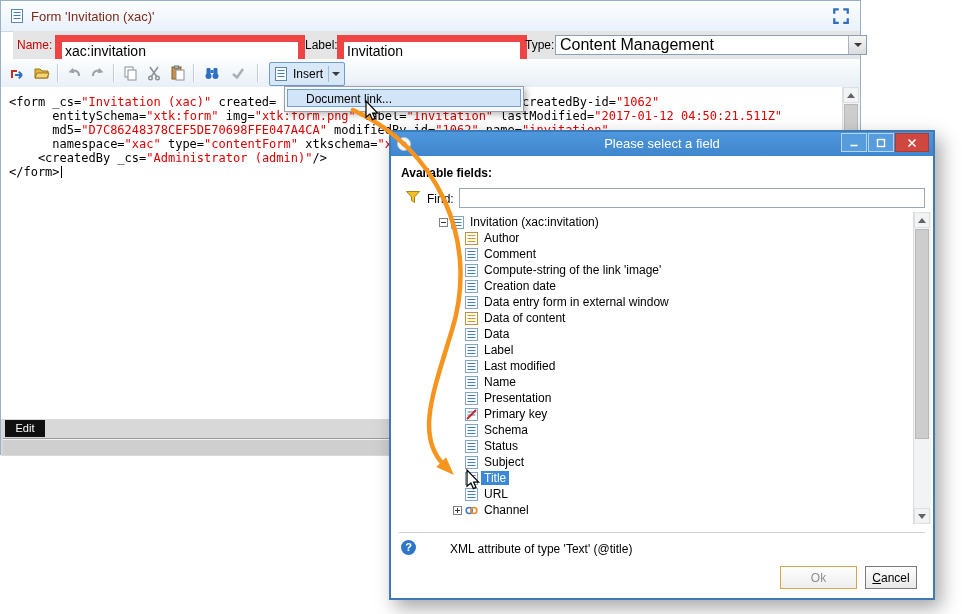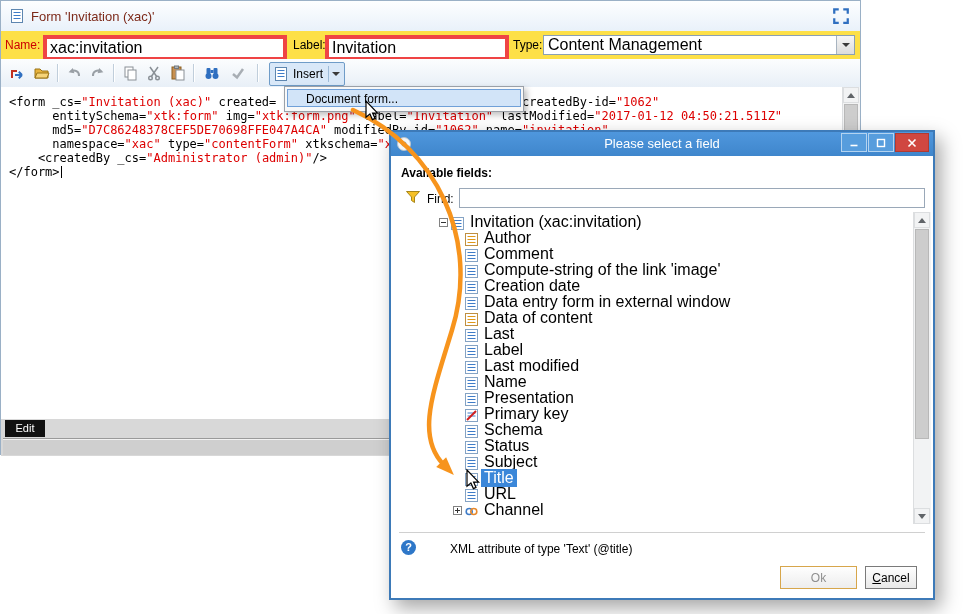--- a/index.html
+++ b/index.html
@@ -6,24 +6,24 @@
   #page{position:relative;width:965px;height:614px;overflow:hidden;background:#fff;}
   .abs{position:absolute;}
 
   
   .main-window{left:0;top:0;width:861px;height:455px;background:#fff;border:1px solid #9ab0c6;box-sizing:border-box;z-index:1;}
   .mw-titlebar{left:0;top:0;right:0;height:30px;background:linear-gradient(#fdfeff,#e9f1fa);border-bottom:1px solid #c8d8ea;}
   .mw-icon{left:8px;top:7px;width:16px;height:16px;}
   .mw-title{left:30px;top:8px;font-size:13px;color:#7d2a1a;}
   .mw-expand{right:10px;top:6px;width:18px;height:18px;cursor:pointer;}
 
-  .mw-fields{left:0;top:30px;right:0;height:28px;background:#fde047;}
+  .mw-fields{left:12px;top:30px;right:0;height:28px;background:#e5e5e5;}
   .lbl{top:7px;font-size:12px;color:#000;}
   .lbl.red{color:#cc0000;}
-  .txt{top:4px;height:18px;border:4px solid #ef4444;font-size:16px;font-family:"Liberation Sans",sans-serif;padding:0 3px;background:#fff;}
+  .txt{top:4px;height:18px;border:7px solid #ef4444;font-size:14px;font-family:"Liberation Sans",sans-serif;padding:0 3px;background:#fff;}
   .combo{top:4px;height:20px;border:1px solid #8aa0b4;background:#fff;box-sizing:border-box;display:flex;align-items:center;cursor:default;}
   .combo-text{flex:1;font-size:16px;padding-left:4px;white-space:nowrap;overflow:hidden;}
   .combo-btn{width:17px;height:100%;background:linear-gradient(#f6f6f6,#dcdcdc);border-left:1px solid #a8b4c0;display:flex;align-items:center;justify-content:center;}
   .tri{width:0;height:0;border-left:4px solid transparent;border-right:4px solid transparent;border-top:4px solid #3a3a3a;}
 
   .mw-toolbar{left:0;top:58px;right:0;height:28px;background:linear-gradient(#fcfdfe,#e8eff7);border-bottom:1px solid #b9cade;}
   .tb-btn{top:3px;width:22px;height:22px;display:flex;align-items:center;justify-content:center;border-radius:2px;cursor:pointer;}
   .tb-sep{top:5px;width:1px;height:18px;background:#c0cedb;box-shadow:1px 0 0 #fff;}
   .insert-btn{top:3px;left:268px;width:74px;height:22px;border:1px solid #6f9cc8;background:#d9e8f8;display:flex;align-items:center;border-radius:2px;cursor:pointer;}
   .insert-btn .ib-icon{margin-left:3px;width:16px;height:16px;}
@@ -61,21 +61,21 @@
   .wb-max{right:39px;width:26px;background:#579ddd;border:1px solid rgba(255,255,255,.55);}
   .wb-close{right:4px;width:34px;background:#d04740;border:1px solid #b03a32;}
 
   .avail-lbl{left:10px;top:34px;font-size:12px;font-weight:bold;color:#000;}
   .find-icon{left:14px;top:57px;width:16px;height:16px;}
   .find-lbl{left:36px;top:60px;font-size:12px;}
   .find-input{left:68px;top:56px;width:458px;height:18px;border:1px solid #9aa8b8;font-size:12px;font-family:"Liberation Sans",sans-serif;padding:0 3px;}
 
   .tree{left:8px;top:80px;width:532px;height:312px;background:#fff;overflow:hidden;}
   .tree-rows{position:absolute;left:0;top:2px;right:17px;}
-  .t-row{display:flex;align-items:center;height:16px;font-size:16px;cursor:pointer;white-space:nowrap;}
+  .t-row{display:flex;align-items:center;height:16px;font-size:12px;cursor:pointer;white-space:nowrap;}
   .t-row .slot{width:12px;display:flex;justify-content:center;flex:none;}
   .t-row .t-icon{width:13px;height:13px;margin:0 3px 0 2px;flex:none;}
   .t-row .t-label{padding:0 3px;}
   .t-row.lvl0{padding-left:38px;}
   .t-row.lvl1{padding-left:52px;}
   .t-row .t-label.sel{background:#3b87d9;color:#fff;}
   .tree-scroll{top:0;right:0;width:17px;height:312px;}
 
   .dlg-sep{left:8px;right:8px;top:400px;height:1px;background:#d0d0d0;}
   .help-icon{left:10px;top:408px;width:15px;height:15px;border-radius:50%;background:#2e77c8;color:#fff;font-size:11px;font-weight:bold;text-align:center;line-height:15px;}
@@ -221,21 +221,21 @@
           </div>
       </div>
     </div>
 
     <div class="mw-bottom abs">
       <div class="edit-tab abs">Edit</div>
       <div class="bottom-groove abs"></div>
     </div>
 
     <div class="menu abs">
-      <div class="menu-item">Document form...</div>
+      <div class="menu-item">Document link...</div>
     </div>
   </div>
 
   <div class="dialog abs">
     <div class="dlg-titlebar abs">
       <span class="dlg-icon abs">
         <svg width="16" height="16" viewBox="0 0 16 16">
             <circle cx="8" cy="8" r="6.5" fill="#f4f6f8" stroke="#b8c4ce"></circle>
             <circle cx="8" cy="8" r="2.5" fill="#90a0ae"></circle>
           </svg>
@@ -346,21 +346,21 @@
             <span class="t-label">Data of content</span>
           </div>
           <div class="t-row lvl1">
             <span class="slot"></span>
             <span class="t-icon"><svg width="13" height="13" viewBox="0 0 13 13">
                 <rect x="0.5" y="0.5" width="12" height="12" fill="#fff" stroke="#85a3c4"></rect>
                 <line x1="2.5" y1="3.5" x2="10.5" y2="3.5" stroke="#3f7cc8"></line>
                 <line x1="2.5" y1="6.5" x2="10.5" y2="6.5" stroke="#3f7cc8"></line>
                 <line x1="2.5" y1="9.5" x2="10.5" y2="9.5" stroke="#3f7cc8"></line>
               </svg></span>
-            <span class="t-label">Last</span>
+            <span class="t-label">Data</span>
           </div>
           <div class="t-row lvl1">
             <span class="slot"></span>
             <span class="t-icon"><svg width="13" height="13" viewBox="0 0 13 13">
                 <rect x="0.5" y="0.5" width="12" height="12" fill="#fff" stroke="#85a3c4"></rect>
                 <line x1="2.5" y1="3.5" x2="10.5" y2="3.5" stroke="#3f7cc8"></line>
                 <line x1="2.5" y1="6.5" x2="10.5" y2="6.5" stroke="#3f7cc8"></line>
                 <line x1="2.5" y1="9.5" x2="10.5" y2="9.5" stroke="#3f7cc8"></line>
               </svg></span>
             <span class="t-label">Label</span>

